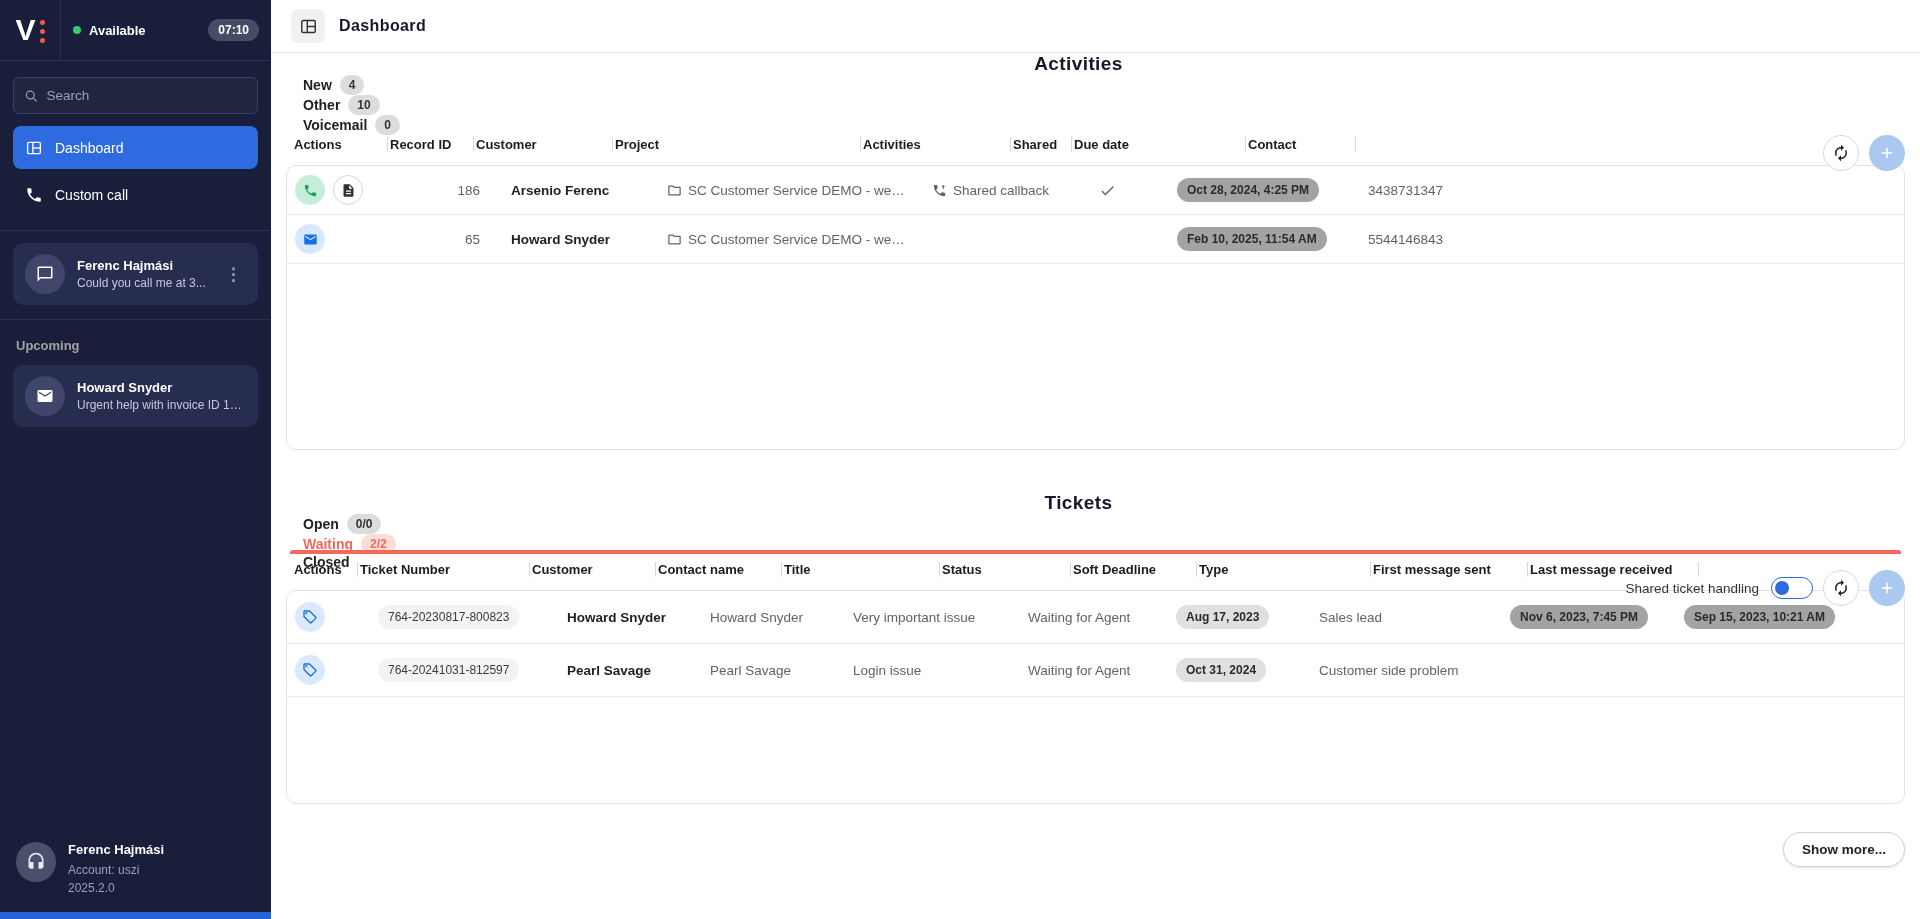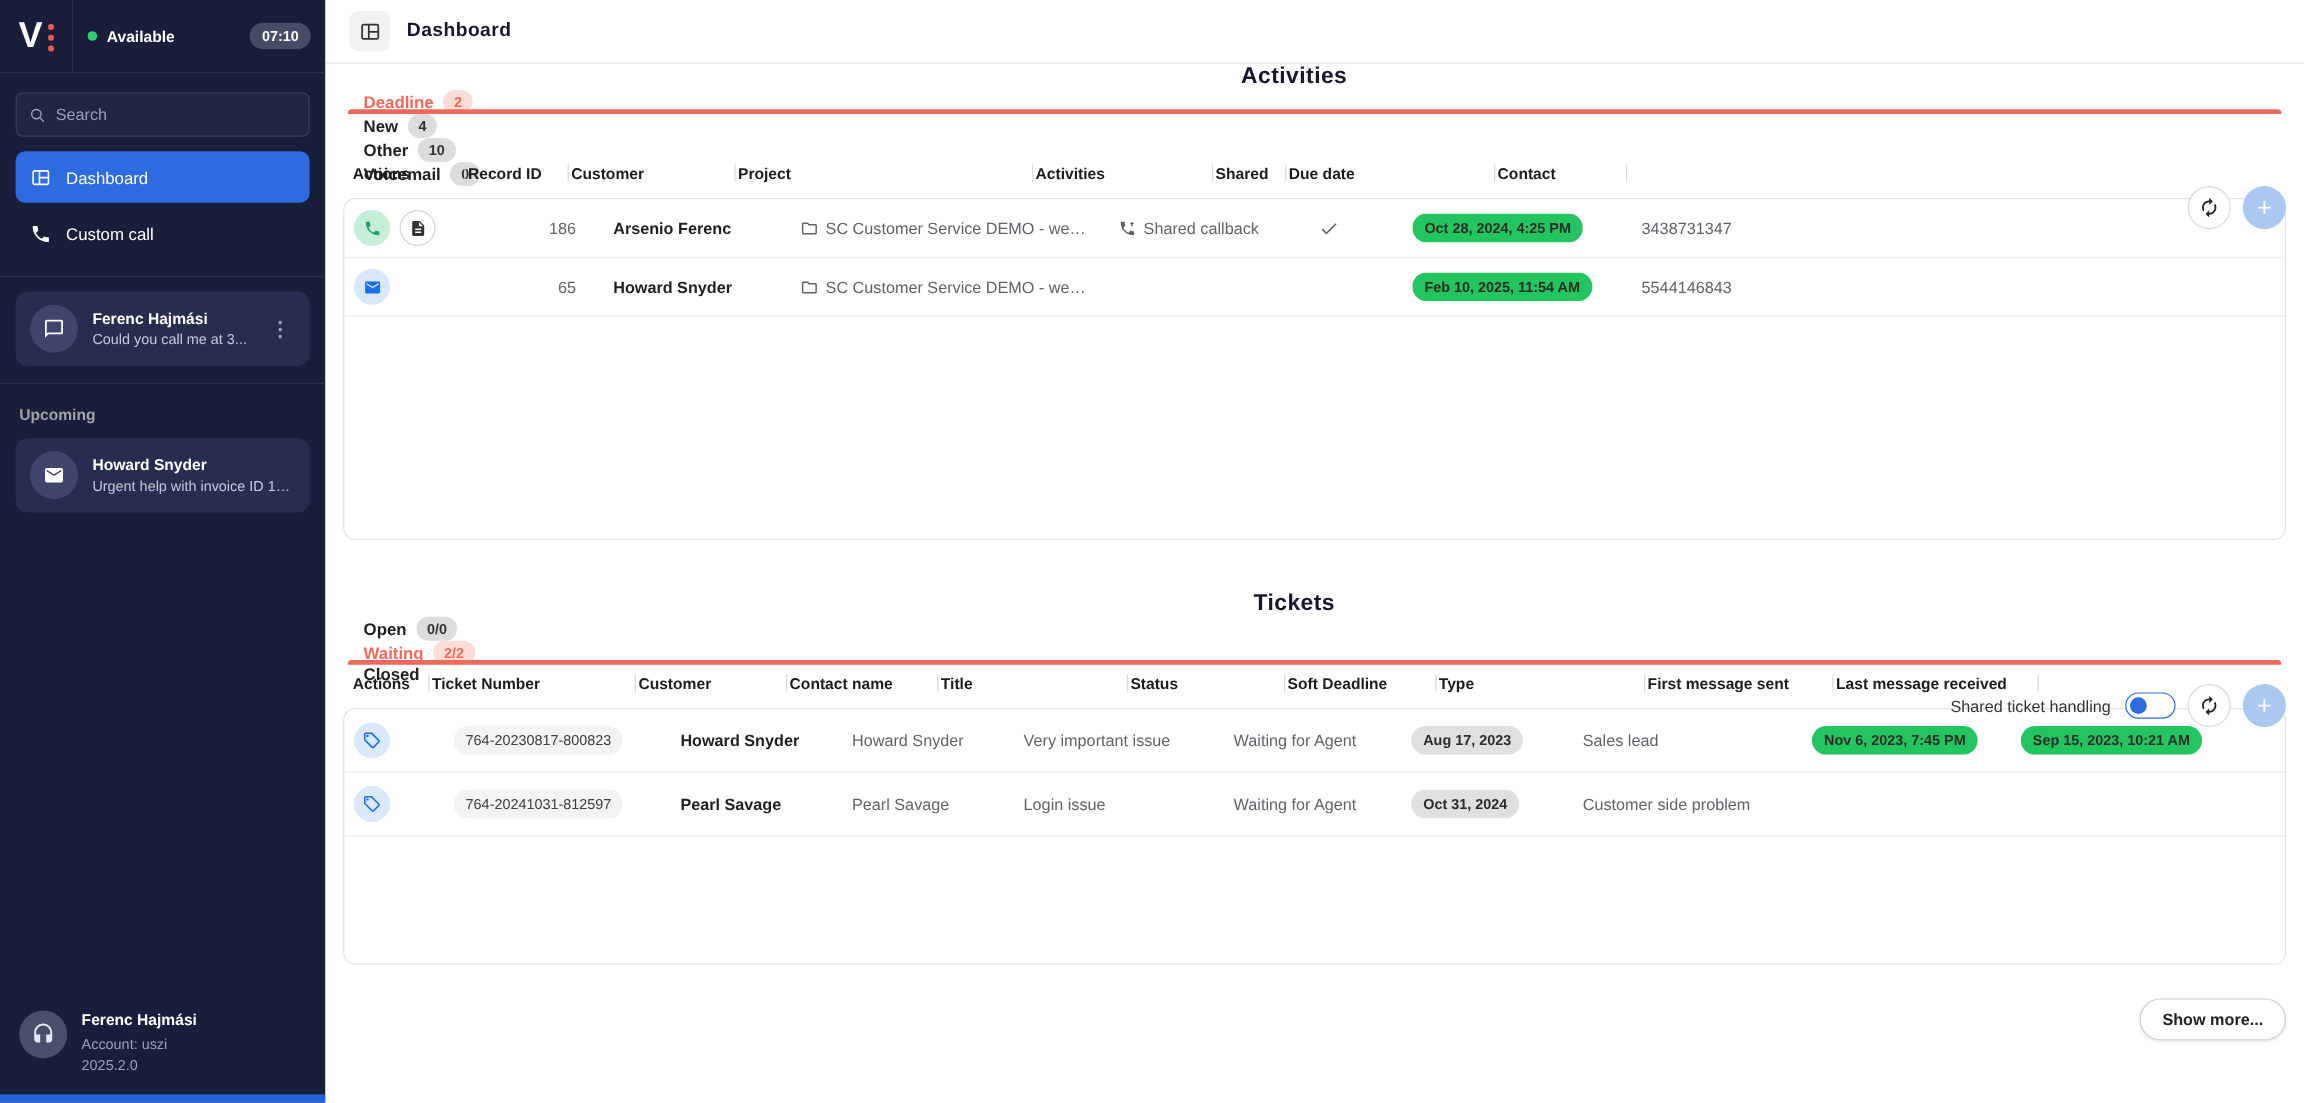--- a/index.html
+++ b/index.html
@@ -93,21 +93,21 @@
   .cell.num { justify-content:flex-end; padding-right:14px; }
   .actions-cell { display:flex; gap:8px; align-items:center; }
   .act-ic { width:30px; height:30px; border-radius:50%; display:flex; align-items:center; justify-content:center; cursor:pointer; flex-shrink:0; }
   .ic-green { background:#c5eed9; } .ic-green svg { width:15px; height:15px; fill:#1f9d68; }
   .ic-doc { background:#fff; border:1px solid #d5d5d5; } .ic-doc svg { width:15px; height:15px; fill:#333; }
   .ic-blue { background:#d8e8fb; } .ic-blue svg { width:15px; height:15px; fill:#1a6fe8; }
   .ic-tag { background:#dbe9fd; } .ic-tag svg { width:16px; height:16px; fill:#1a6fe8; }
   .cell svg.inline-ic { width:15px; height:15px; fill:#5f6368; flex-shrink:0; }
   .check svg { width:17px; height:17px; fill:#5f6368; }
 
-  .pill { background:#22c55e; border-radius:14px; padding:5px 10px; font-size:12px; font-weight:700; color:#2b2b2b; white-space:nowrap; }
+  .pill { background:#a3a3a3; border-radius:14px; padding:5px 10px; font-size:12px; font-weight:700; color:#2b2b2b; white-space:nowrap; }
   .pill.plain { font-weight:500; color:#3c3c3c; background:#f3f3f3; }
   .pill.dark { background:#e0e0e0; }
 
   .tickets-section { margin-top:42px; }
   .tickets-section .section-head { height:56px; }
 
   .show-more-row { display:flex; justify-content:flex-end; margin-top:28px; }
   .show-more { background:#fff; border:1px solid #d0d0d0; border-radius:20px; padding:9px 18px; font-size:13.5px; font-weight:700; color:#222; cursor:pointer; box-shadow:0 1px 3px rgba(0,0,0,.1); font-family:"Liberation Sans", sans-serif; }
 </style>
 </head>
@@ -213,24 +213,20 @@
           </svg>
       </span>
       <span class="page-title">Dashboard</span>
     </header>
 
     <div class="content">
 
       <section>
         <div class="section-head">
           <span class="section-title">Activities</span>
-          <div class="tab active">
-            <span class="tlabel">Deadline</span>
-            <span class="tbadge">2</span>
-          </div>
           <div class="tab">
             <span class="tlabel">New</span>
             <span class="tbadge">4</span>
           </div>
           <div class="tab">
             <span class="tlabel">Other</span>
             <span class="tbadge">10</span>
           </div>
           <div class="tab">
             <span class="tlabel">Voicemail</span>

